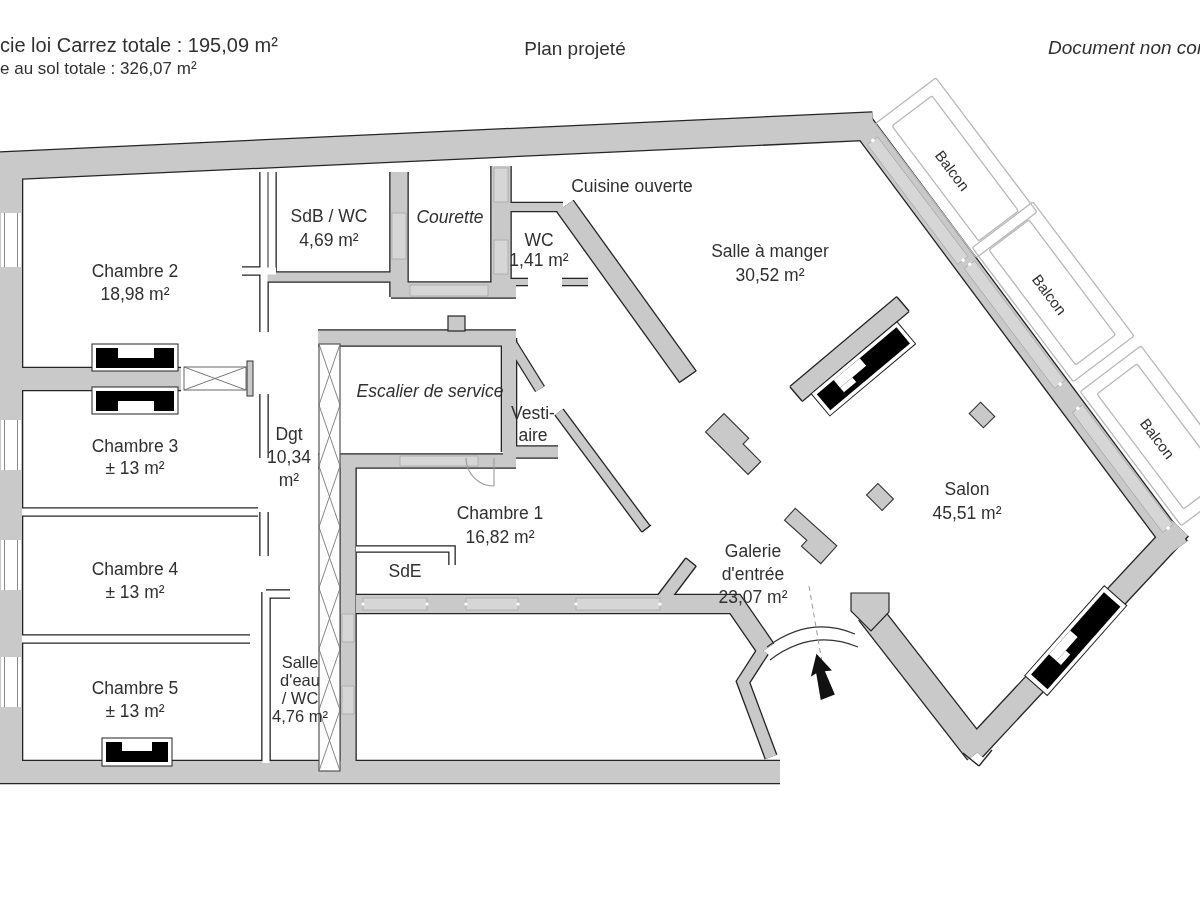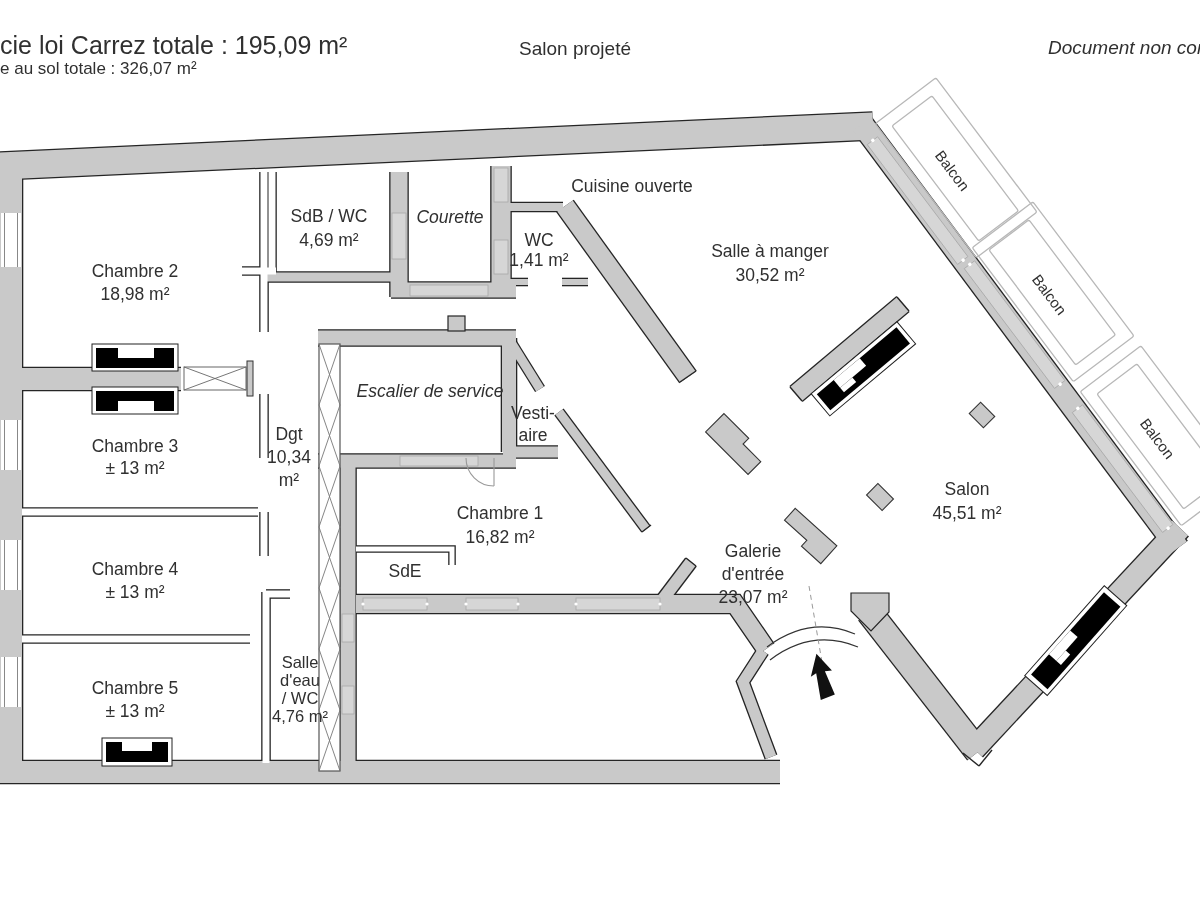--- a/index.html
+++ b/index.html
@@ -1,19 +1,19 @@
 <!DOCTYPE html>
 <html><head>
 <meta charset="utf-8">
 <style>
   html,body{margin:0;padding:0;background:#fff;}
   .stage{position:relative;width:1200px;height:900px;overflow:hidden;
          font-family:"Liberation Sans",sans-serif;color:#303030;}
   .hdr-left{position:absolute;left:0;top:34px;line-height:23px;}
-  .hdr-left .l1{font-size:25px;}
+  .hdr-left .l1{font-size:20px;}
   .hdr-left .l2{font-size:17px;}
   .hdr-center{position:absolute;left:450px;top:38px;width:250px;text-align:center;font-size:19px;}
   .hdr-right{position:absolute;left:1048px;top:37px;font-size:19px;font-style:italic;white-space:nowrap;}
   svg{position:absolute;left:0;top:0;}
   .wall-outline{fill:none;stroke:#252525;stroke-linecap:butt;stroke-linejoin:miter;}
   .wall{fill:none;stroke:#c9c9c9;stroke-linecap:butt;stroke-linejoin:miter;}
   .wallt{fill:none;stroke:#ffffff;stroke-linecap:butt;stroke-linejoin:miter;}
   .rl{font-size:17.5px;fill:#303030;text-anchor:middle;font-family:"Liberation Sans",sans-serif;}
   .rs{font-size:16.5px;fill:#303030;text-anchor:middle;font-family:"Liberation Sans",sans-serif;}
   .it{font-style:italic;}
@@ -24,21 +24,21 @@
 </style>
 </head>
 <body>
 
 <div class="stage">
 
   <div class="hdr-left">
     <div class="l1">cie loi Carrez totale : 195,09 m²</div>
     <div class="l2">e au sol totale : 326,07 m²</div>
   </div>
-  <div class="hdr-center">Salon projeté</div>
+  <div class="hdr-center">Plan projeté</div>
   <div class="hdr-right">Document non cor</div>
 
   <svg width="1200" height="900" viewBox="0 0 1200 900">
 
     <g id="wall-defs" style="display:none">
       <path class="wall" d="M0,166 L873,126"></path>
       <path class="wall" d="M862,124 L1178,548"></path>
       <path class="wall" d="M1180,528 L974,749"></path>
       <path class="wall" d="M869,612 L978,752"></path>
       <path class="wall" d="M11,164 L11,772"></path>

